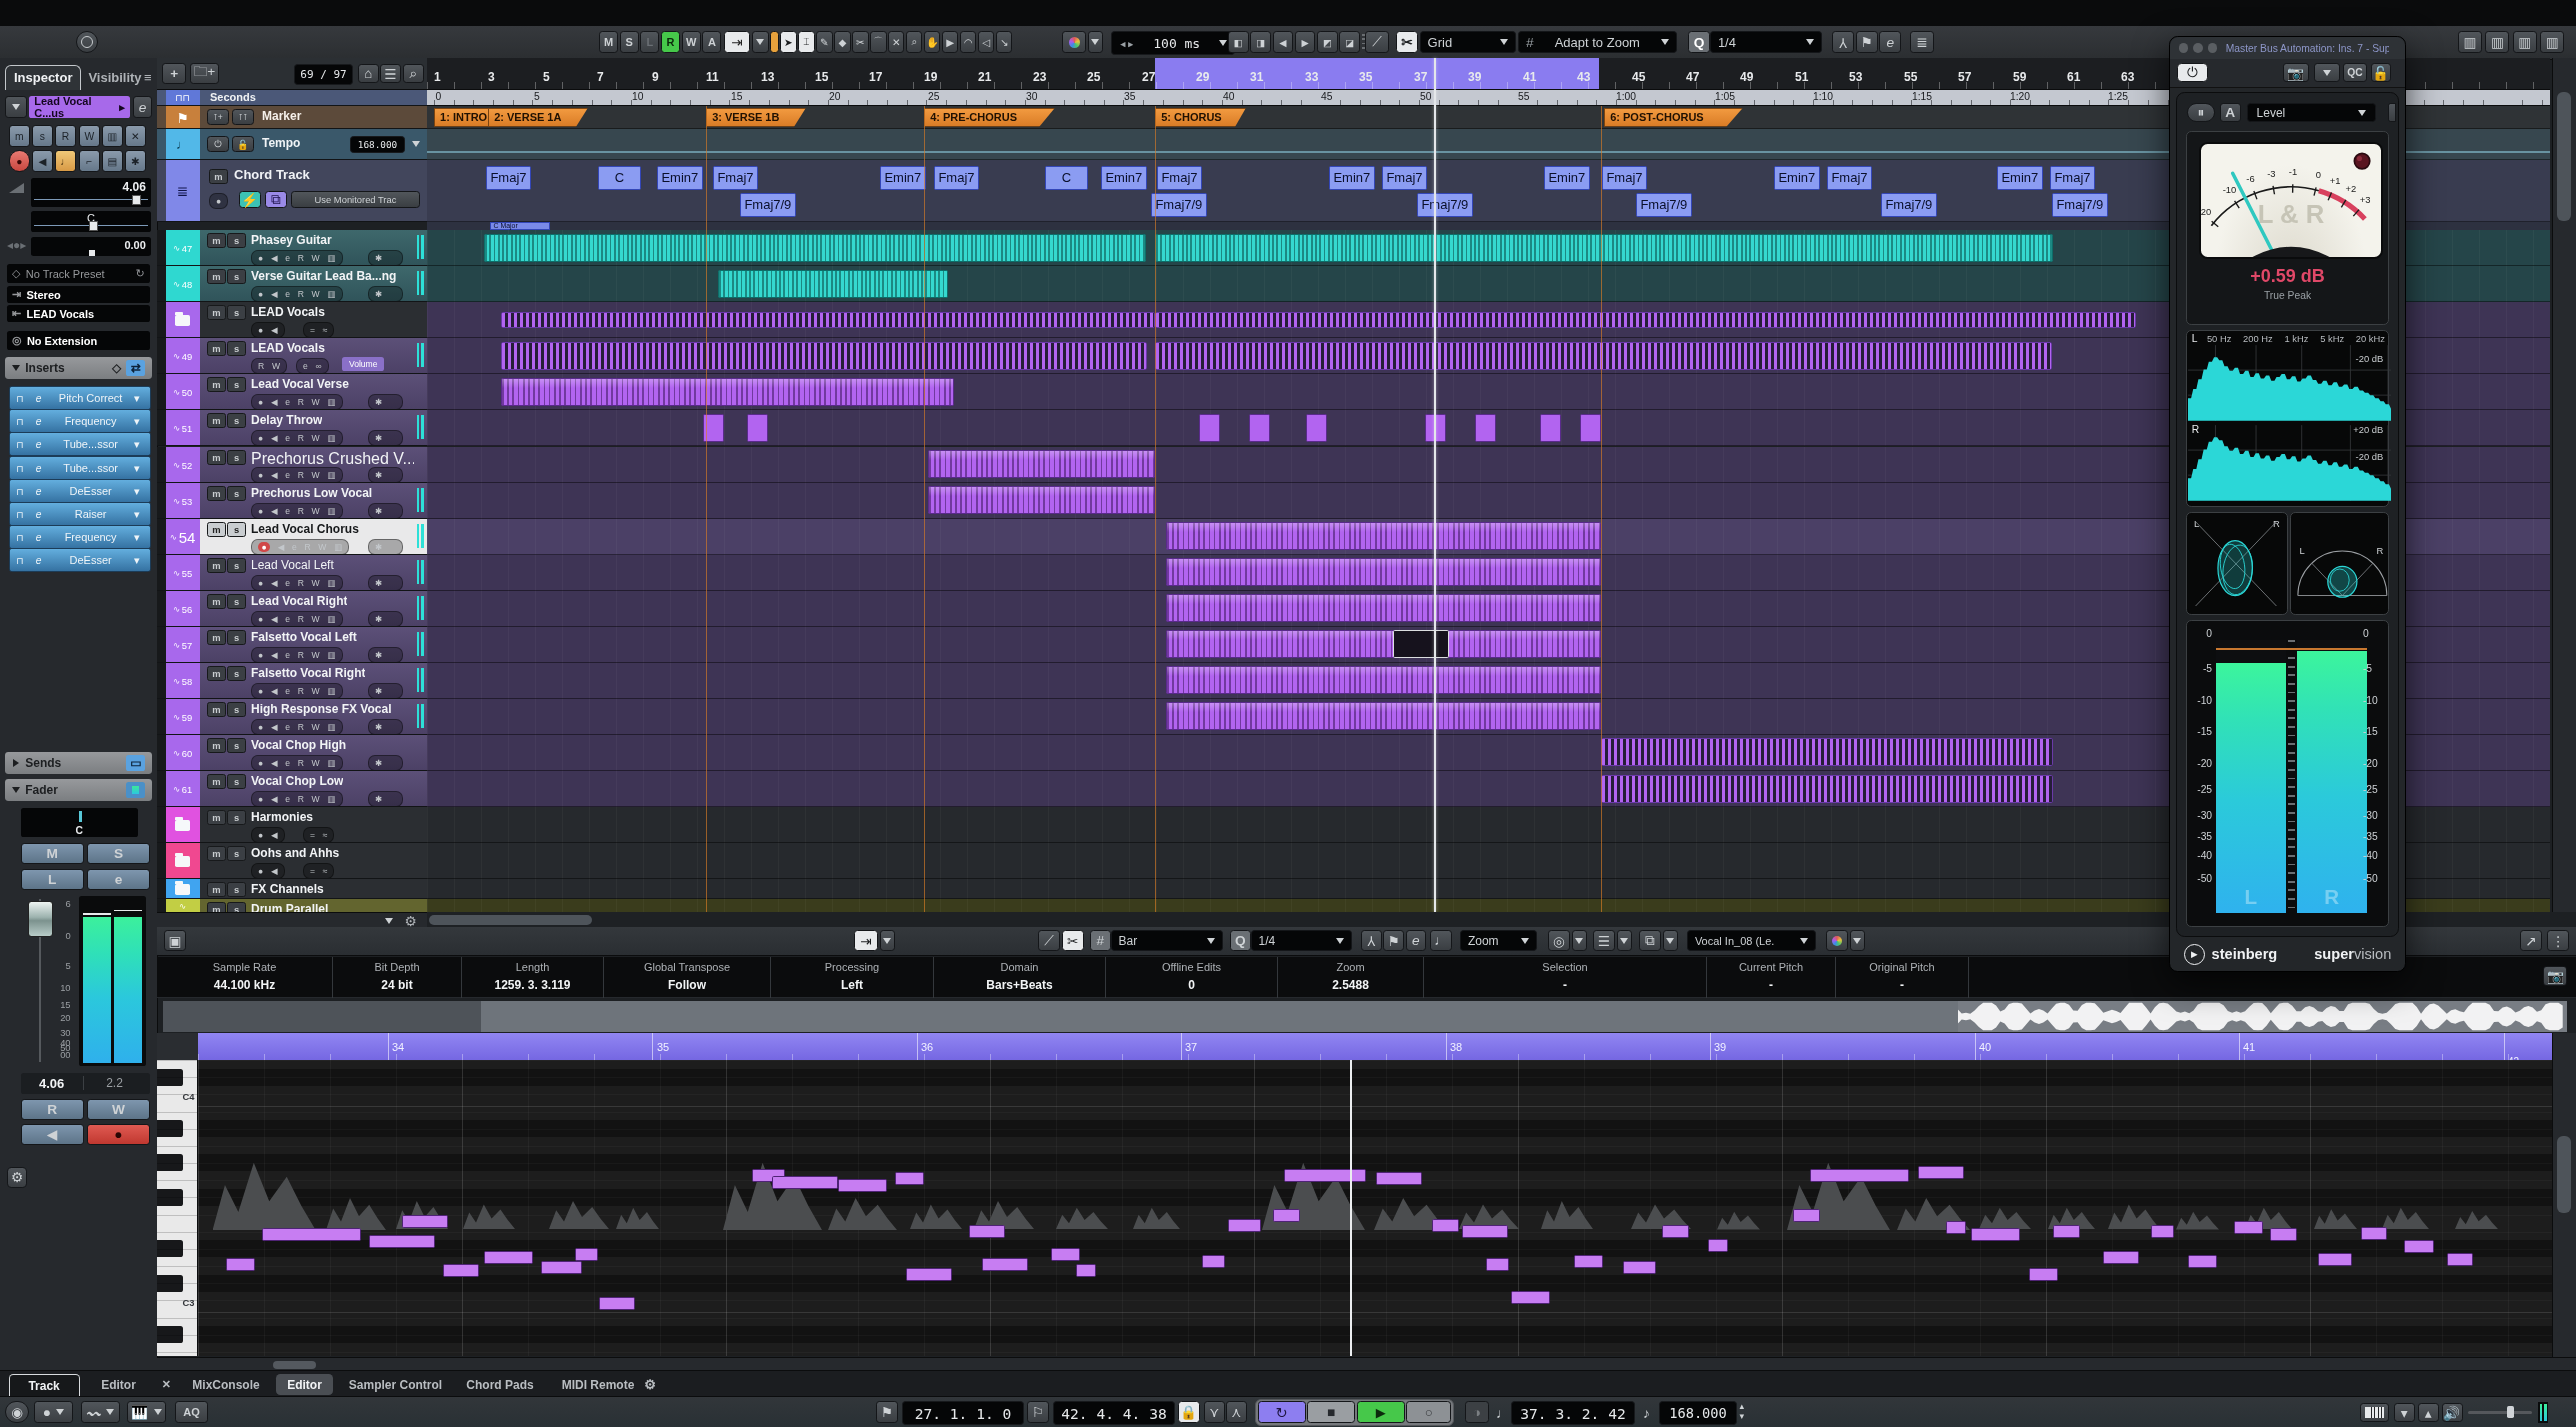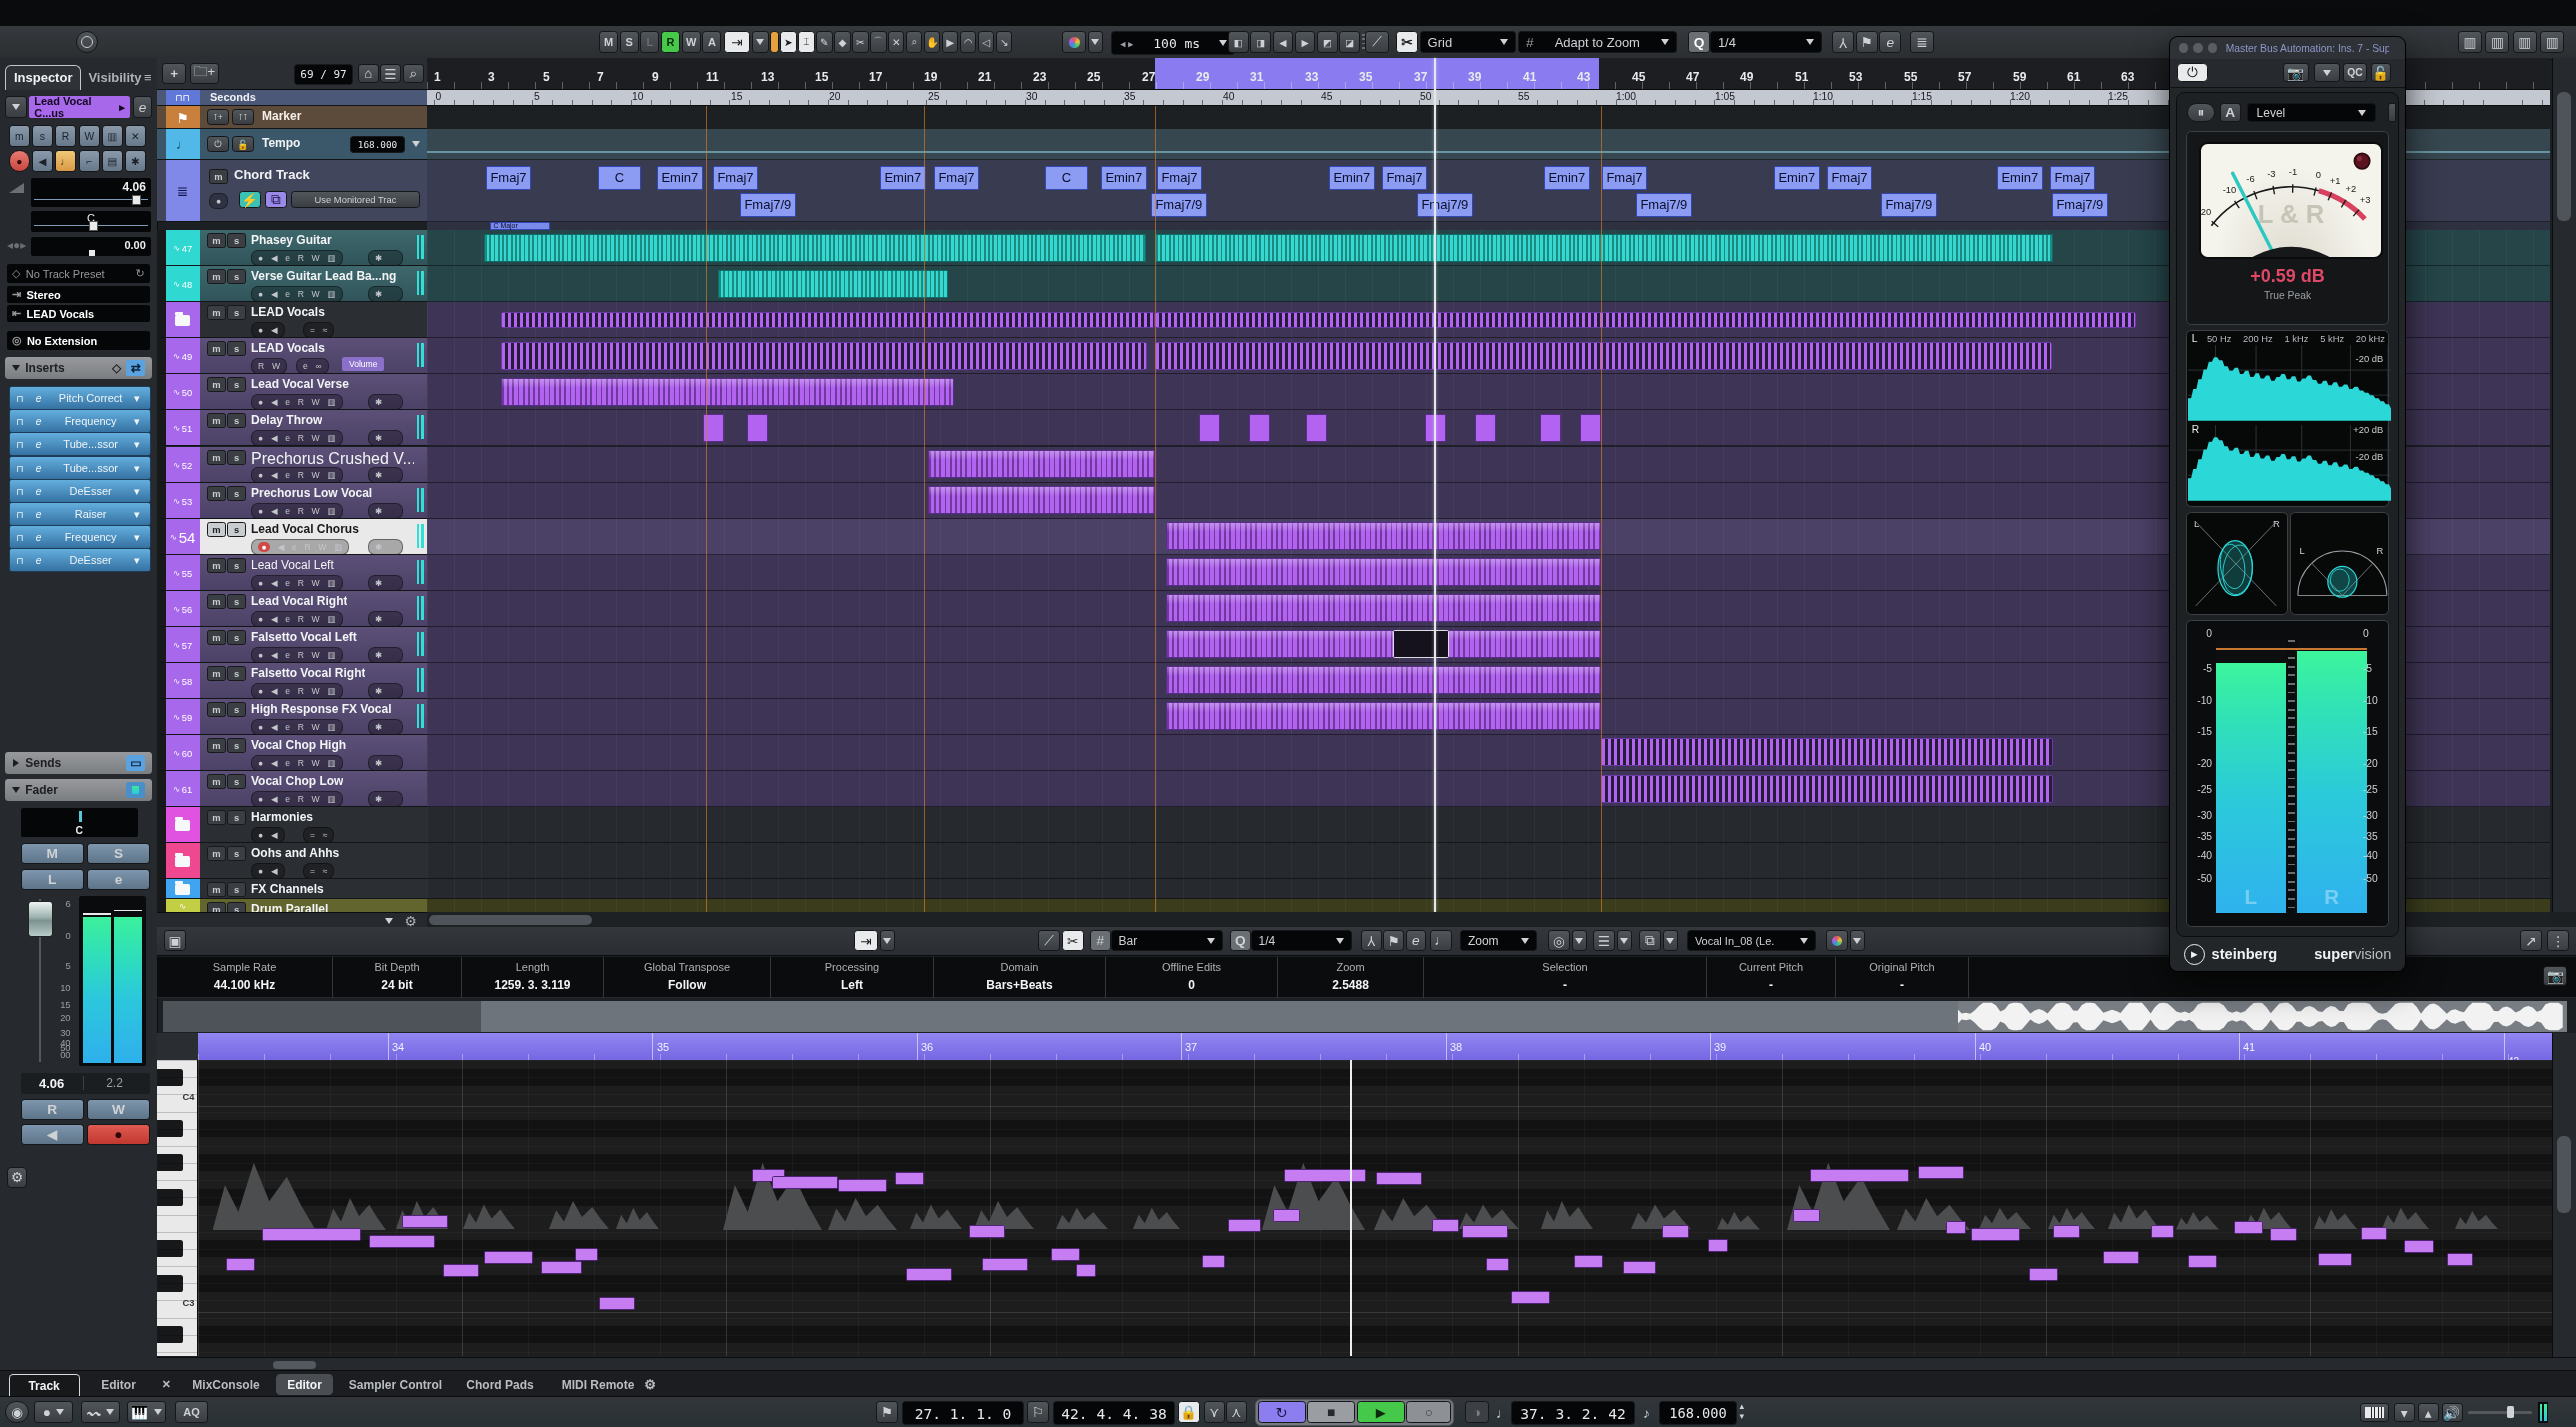--- a/index.html
+++ b/index.html
@@ -420,20 +420,30 @@
     <div class="ms" style="position:absolute;left:52px;top:8.6px;">m</div>
     <div style="position:absolute;left:77px;top:6.9px;font-weight:bold;font-size:13px;color:#f0f2f6;">Chord Track</div>
     <div class="pill" style="position:absolute;left:52px;top:33px;">
         <span>●</span>
       </div>
     <div class="btn" style="position:absolute;left:82px;top:31px;width:22px;height:17px;background:#3cc2b4;color:#063028;">⚡</div>
     <div class="btn" style="position:absolute;left:108px;top:31px;width:22px;height:17px;background:#9a8ae8;color:#201450;">⧉</div>
     <div class="btn" style="position:absolute;left:134px;top:31px;width:129px;height:17px;font-size:9.4px;overflow:hidden;white-space:nowrap;">Use Monitored Trac</div>
   </div>
 
+  <div class="crow" style="top:106px;height:23px;background:#2f3336;">
+      <div id="markerLane">
+        <div class="marker-flag" style="left: 6.9px; width: 74px;">1: INTRO</div>
+        <div class="marker-flag" style="left: 61px; width: 100px;">2: VERSE 1A</div>
+        <div class="marker-flag" style="left: 279px; width: 100px;">3: VERSE 1B</div>
+        <div class="marker-flag" style="left: 497px; width: 131px;">4: PRE-CHORUS</div>
+        <div class="marker-flag" style="left: 728px; width: 91px;">5: CHORUS</div>
+        <div class="marker-flag" style="left: 1177px; width: 139px;">6: POST-CHORUS</div>
+      </div>
+    </div>
   <div class="crow" style="top:129px;height:31px;background:#37474f;">
       <div style="position:absolute;left:0;right:0;top:22px;height:1.7px;background:#7eb4c4;opacity:.7;"></div>
     </div>
   <div class="crow" style="top:160px;height:62px;background:#393c50;">
       <div id="chordLane">
         <div class="chord" style="left: 59px; top: 6px; min-width: 34px;">Fmaj7</div>
         <div class="chord" style="left: 171px; top: 6px; min-width: 34px;">C</div>
         <div class="chord" style="left: 230px; top: 6px; min-width: 34px;">Emin7</div>
         <div class="chord" style="left: 286px; top: 6px; min-width: 34px;">Fmaj7</div>
         <div class="chord" style="left: 453px; top: 6px; min-width: 34px;">Emin7</div>

